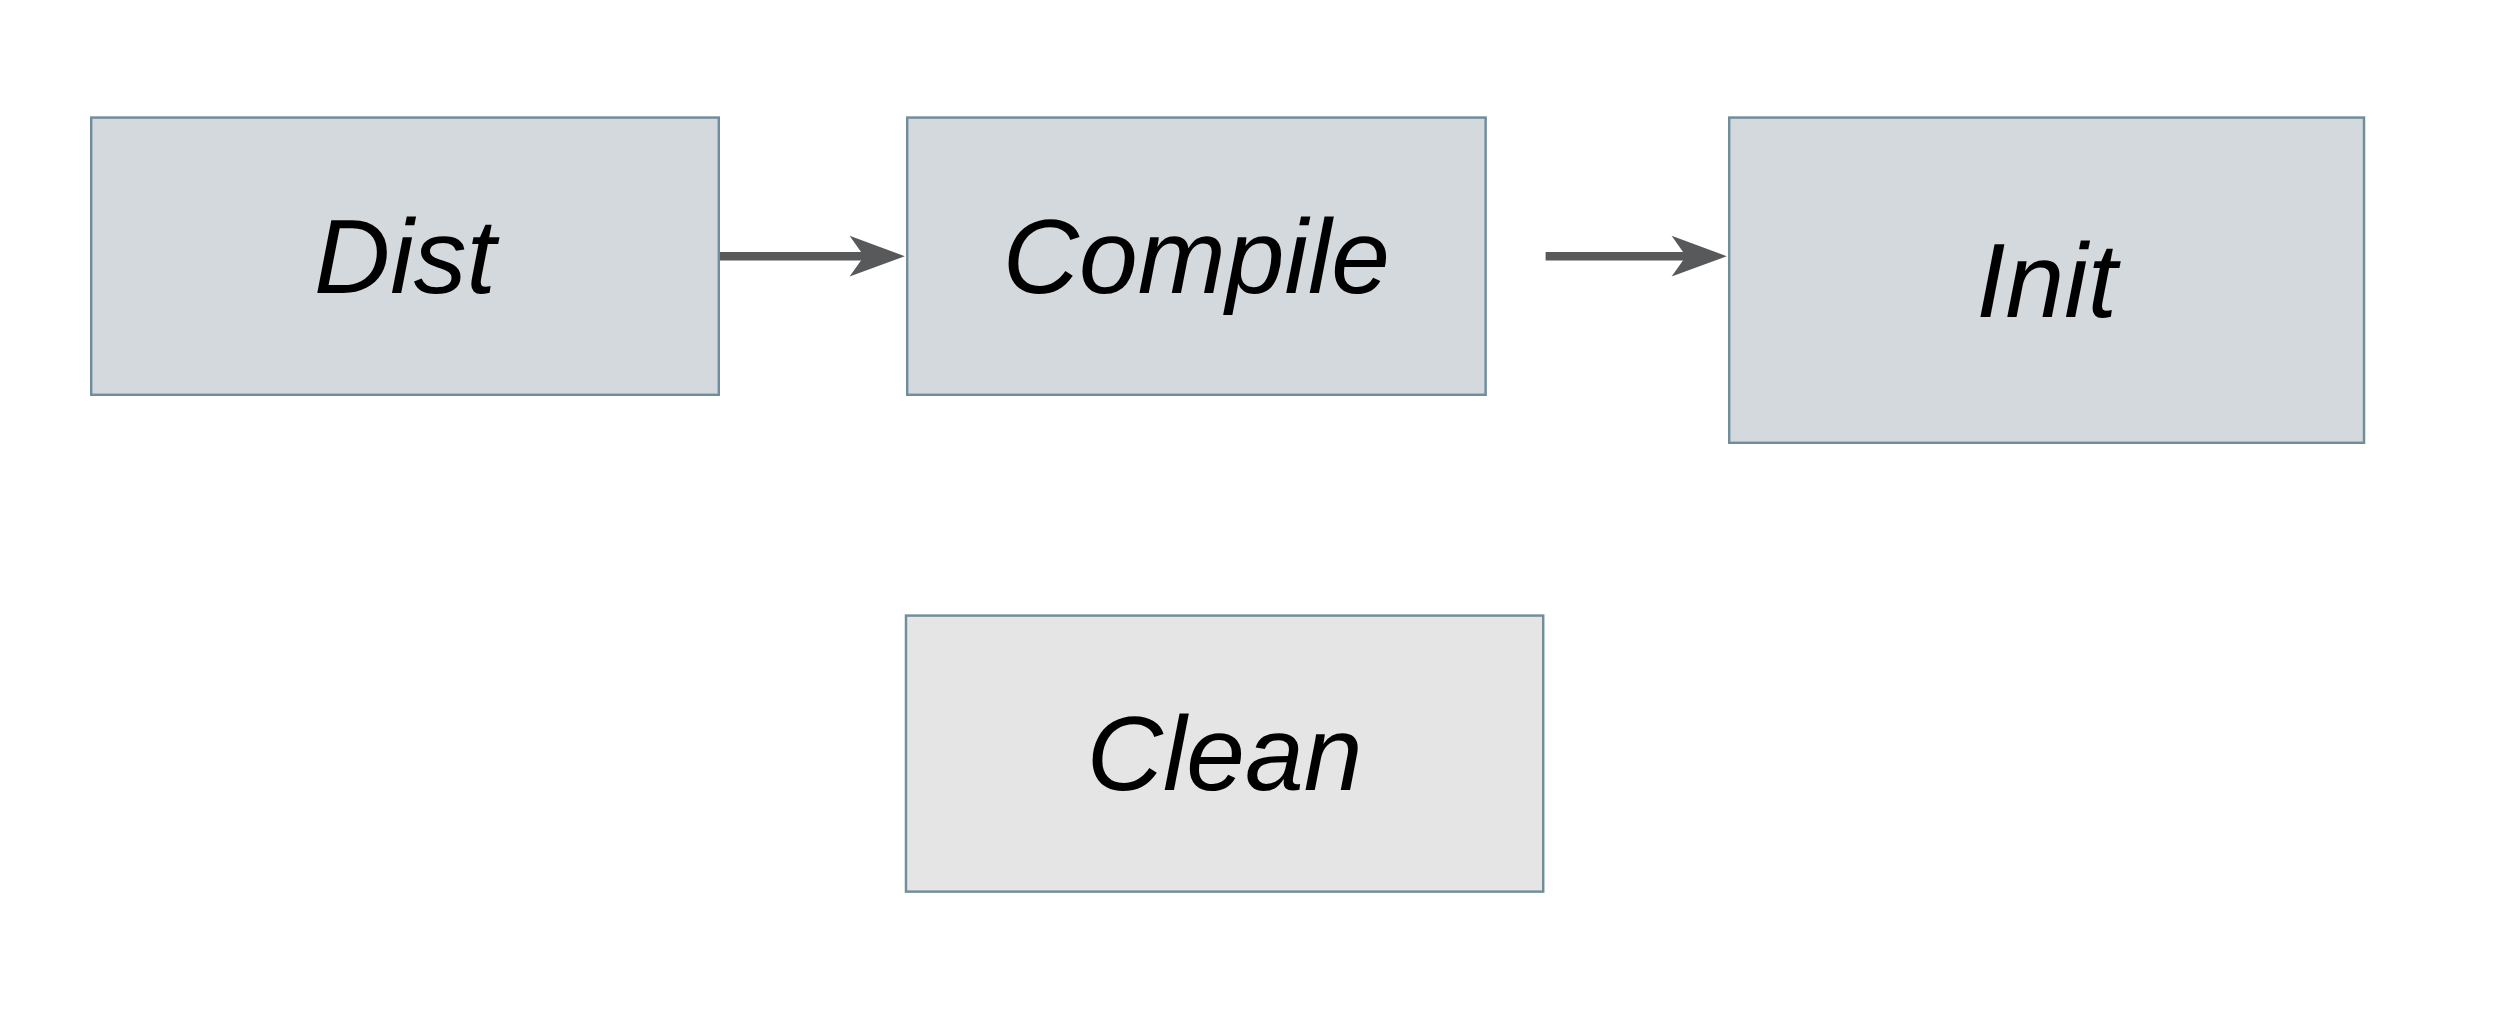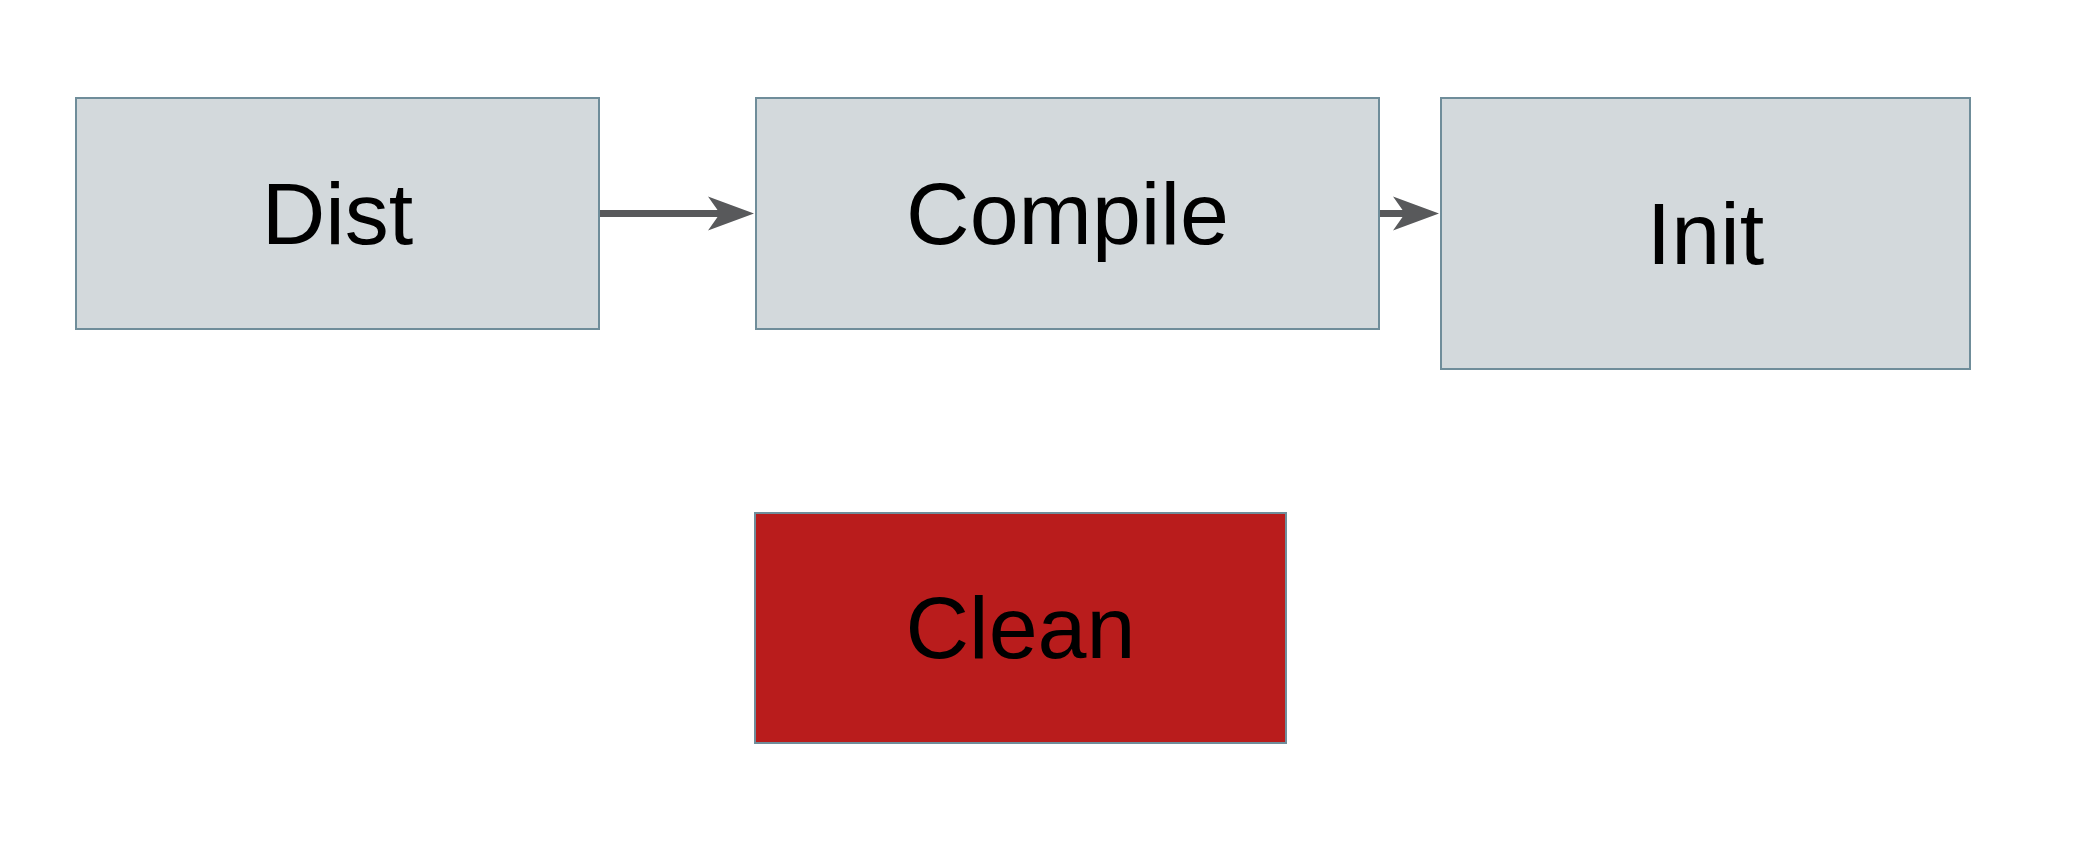--- a/index.html
+++ b/index.html
@@ -7,20 +7,21 @@
     padding: 0;
     background: #ffffff;
   }
   #canvas {
     position: relative;
     width: 2078px;
     height: 848px;
     background: #ffffff;
     overflow: hidden;
     font-family: "Liberation Sans", sans-serif;
+    font-style: italic;
   }
   .node {
     position: absolute;
     box-sizing: border-box;
     display: flex;
     align-items: center;
     justify-content: center;
     border-style: solid;
     border-width: 2px;
   }
@@ -55,25 +56,25 @@
       <g class="edge">
         <line x1="1288" y1="213.5" x2="1406" y2="213.5" stroke="#58595b" stroke-width="7"></line>
         <polygon points="1439,213.5 1393,196.5 1405,213.5 1393,230.5" fill="#58595b"></polygon>
       </g>
     </svg>
 
   <div class="node" style="left: 75px; top: 97px; width: 525px; height: 233px; background: rgb(211, 217, 220); border-color: rgb(111, 141, 154); color: rgb(0, 0, 0);">
     <span class="node-label">Dist</span>
   </div>
 
-  <div class="node" style="left: 755px; top: 97px; width: 625px; height: 233px; background: rgb(211, 217, 220); border-color: rgb(111, 141, 154); color: rgb(0, 0, 0);">
+  <div class="node" style="left: 755px; top: 97px; width: 484px; height: 233px; background: rgb(211, 217, 220); border-color: rgb(111, 141, 154); color: rgb(0, 0, 0);">
     <span class="node-label">Compile</span>
   </div>
 
   <div class="node" style="left: 1440px; top: 97px; width: 531px; height: 273px; background: rgb(211, 217, 220); border-color: rgb(111, 141, 154); color: rgb(0, 0, 0);">
     <span class="node-label">Init</span>
   </div>
 
-  <div class="node" style="left: 754px; top: 512px; width: 533px; height: 232px; background: #b91c1c; border-color: rgb(111, 141, 154); color: rgb(0, 0, 0);">
+  <div class="node" style="left: 754px; top: 512px; width: 533px; height: 232px; background: #e5e5e5; border-color: rgb(111, 141, 154); color: rgb(0, 0, 0);">
     <span class="node-label">Clean</span>
   </div>
 
 </div>
 
 </body></html>

